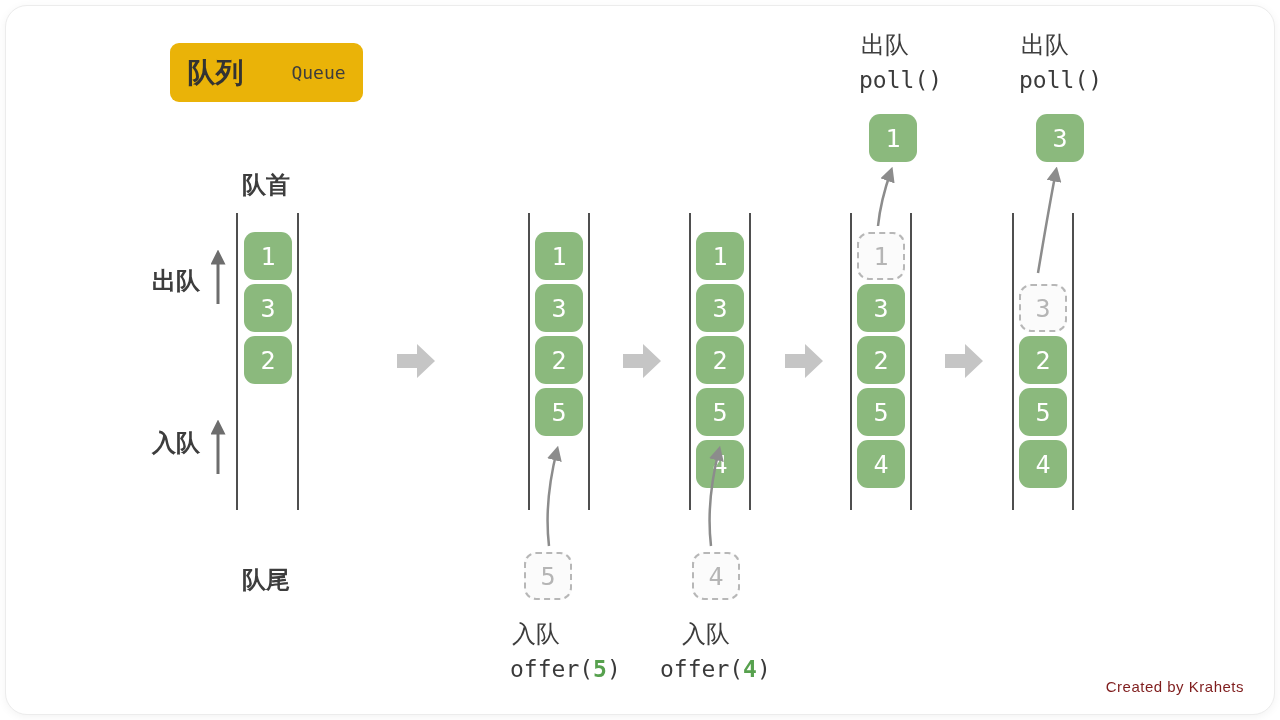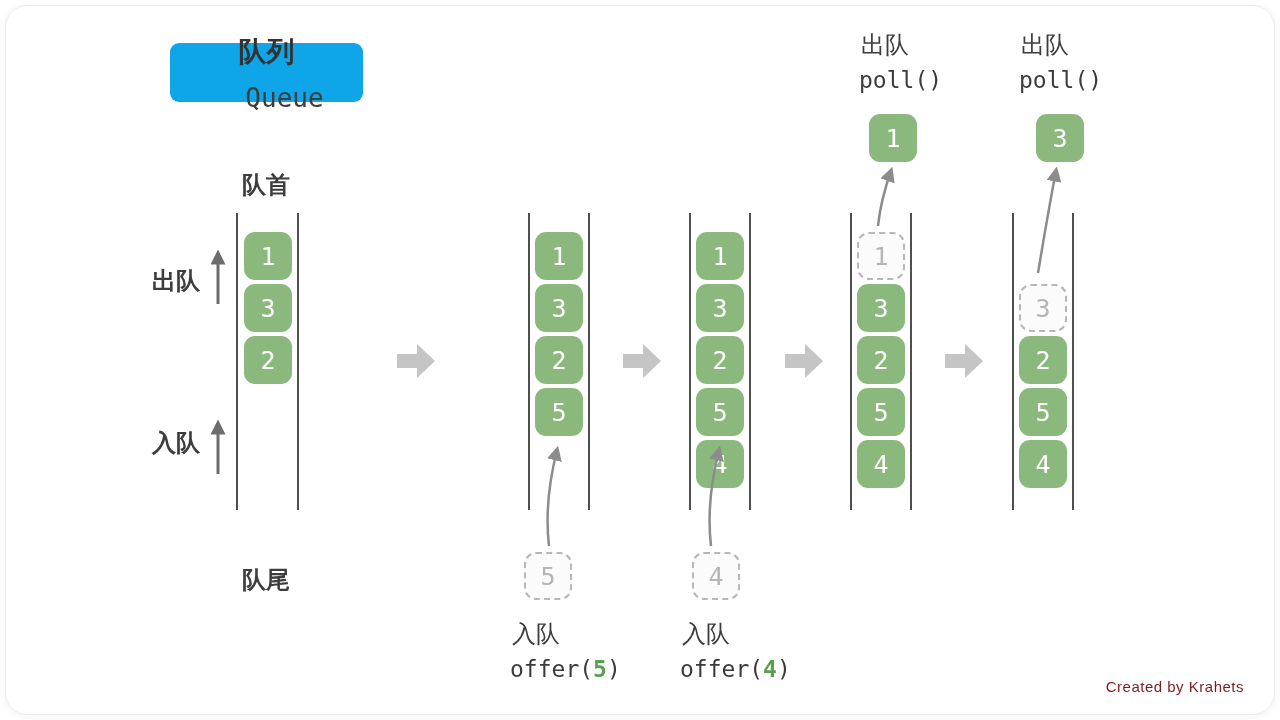--- a/index.html
+++ b/index.html
@@ -16,36 +16,35 @@
     background: #ffffff;
     border: 1px solid #ececec;
     border-radius: 22px;
     box-shadow: 0 2px 10px rgba(0,0,0,0.05);
   }
   .abs { position: absolute; }
 
   .title-badge {
     left: 170px; top: 43px;
     width: 193px; height: 59px;
-    background: #0ea5e9;
+    background: #eab308;
     border-radius: 9px;
     display: flex;
     align-items: center;
     justify-content: center;
     gap: 12px;
-    flex-direction: column;
   }
   .title-zh {
     font-size: 28px;
     font-weight: bold;
     color: #333333;
   }
   .title-en {
     font-family: "DejaVu Sans Mono", "Liberation Mono", monospace;
-    font-size: 26px;
+    font-size: 18px;
     color: #3d3d3d;
     margin-left: 36px;
   }
 
   .zh-label {
     font-size: 24px;
     font-weight: bold;
     color: #3d3d3d;
     line-height: 1;
     white-space: nowrap;
@@ -161,21 +160,21 @@
 <div class="abs cell dashed" style="left:1019px; top:284px;">3</div>
 <div class="abs cell solid" style="left: 1019px; top: 336px; background: rgb(139, 185, 125);">2</div>
 <div class="abs cell solid" style="left: 1019px; top: 388px; background: rgb(139, 185, 125);">5</div>
 <div class="abs cell solid" style="left: 1019px; top: 440px; background: rgb(139, 185, 125);">4</div>
 <div class="abs cell solid" style="left: 1036px; top: 114px; background: rgb(139, 185, 125);">3</div>
 
 <div class="abs zh-label-op" style="left:512px; top:622px;">入队</div>
 <div class="abs code-label" style="left:510px; top:656px;"><span>offer(</span><span class="code-green" style="color: rgb(87, 161, 78);">5</span><span>)</span></div>
 
 <div class="abs zh-label-op" style="left:682px; top:622px;">入队</div>
-<div class="abs code-label" style="left:680px; top:656px;"><span>offer(</span><span class="code-green" style="color: rgb(87, 161, 78);">4</span><span>)</span></div>
+<div class="abs code-label" style="left:660px; top:656px;"><span>offer(</span><span class="code-green" style="color: rgb(87, 161, 78);">4</span><span>)</span></div>
 
 <div class="abs zh-label-op" style="left:861px; top:33px;">出队</div>
 <div class="abs code-label" style="left:859px; top:67px;">poll()</div>
 
 <div class="abs zh-label-op" style="left:1021px; top:33px;">出队</div>
 <div class="abs code-label" style="left:1019px; top:67px;">poll()</div>
 
 <div class="abs watermark">Created by Krahets</div>
 
 <svg class="overlay" viewBox="0 0 1280 720">

